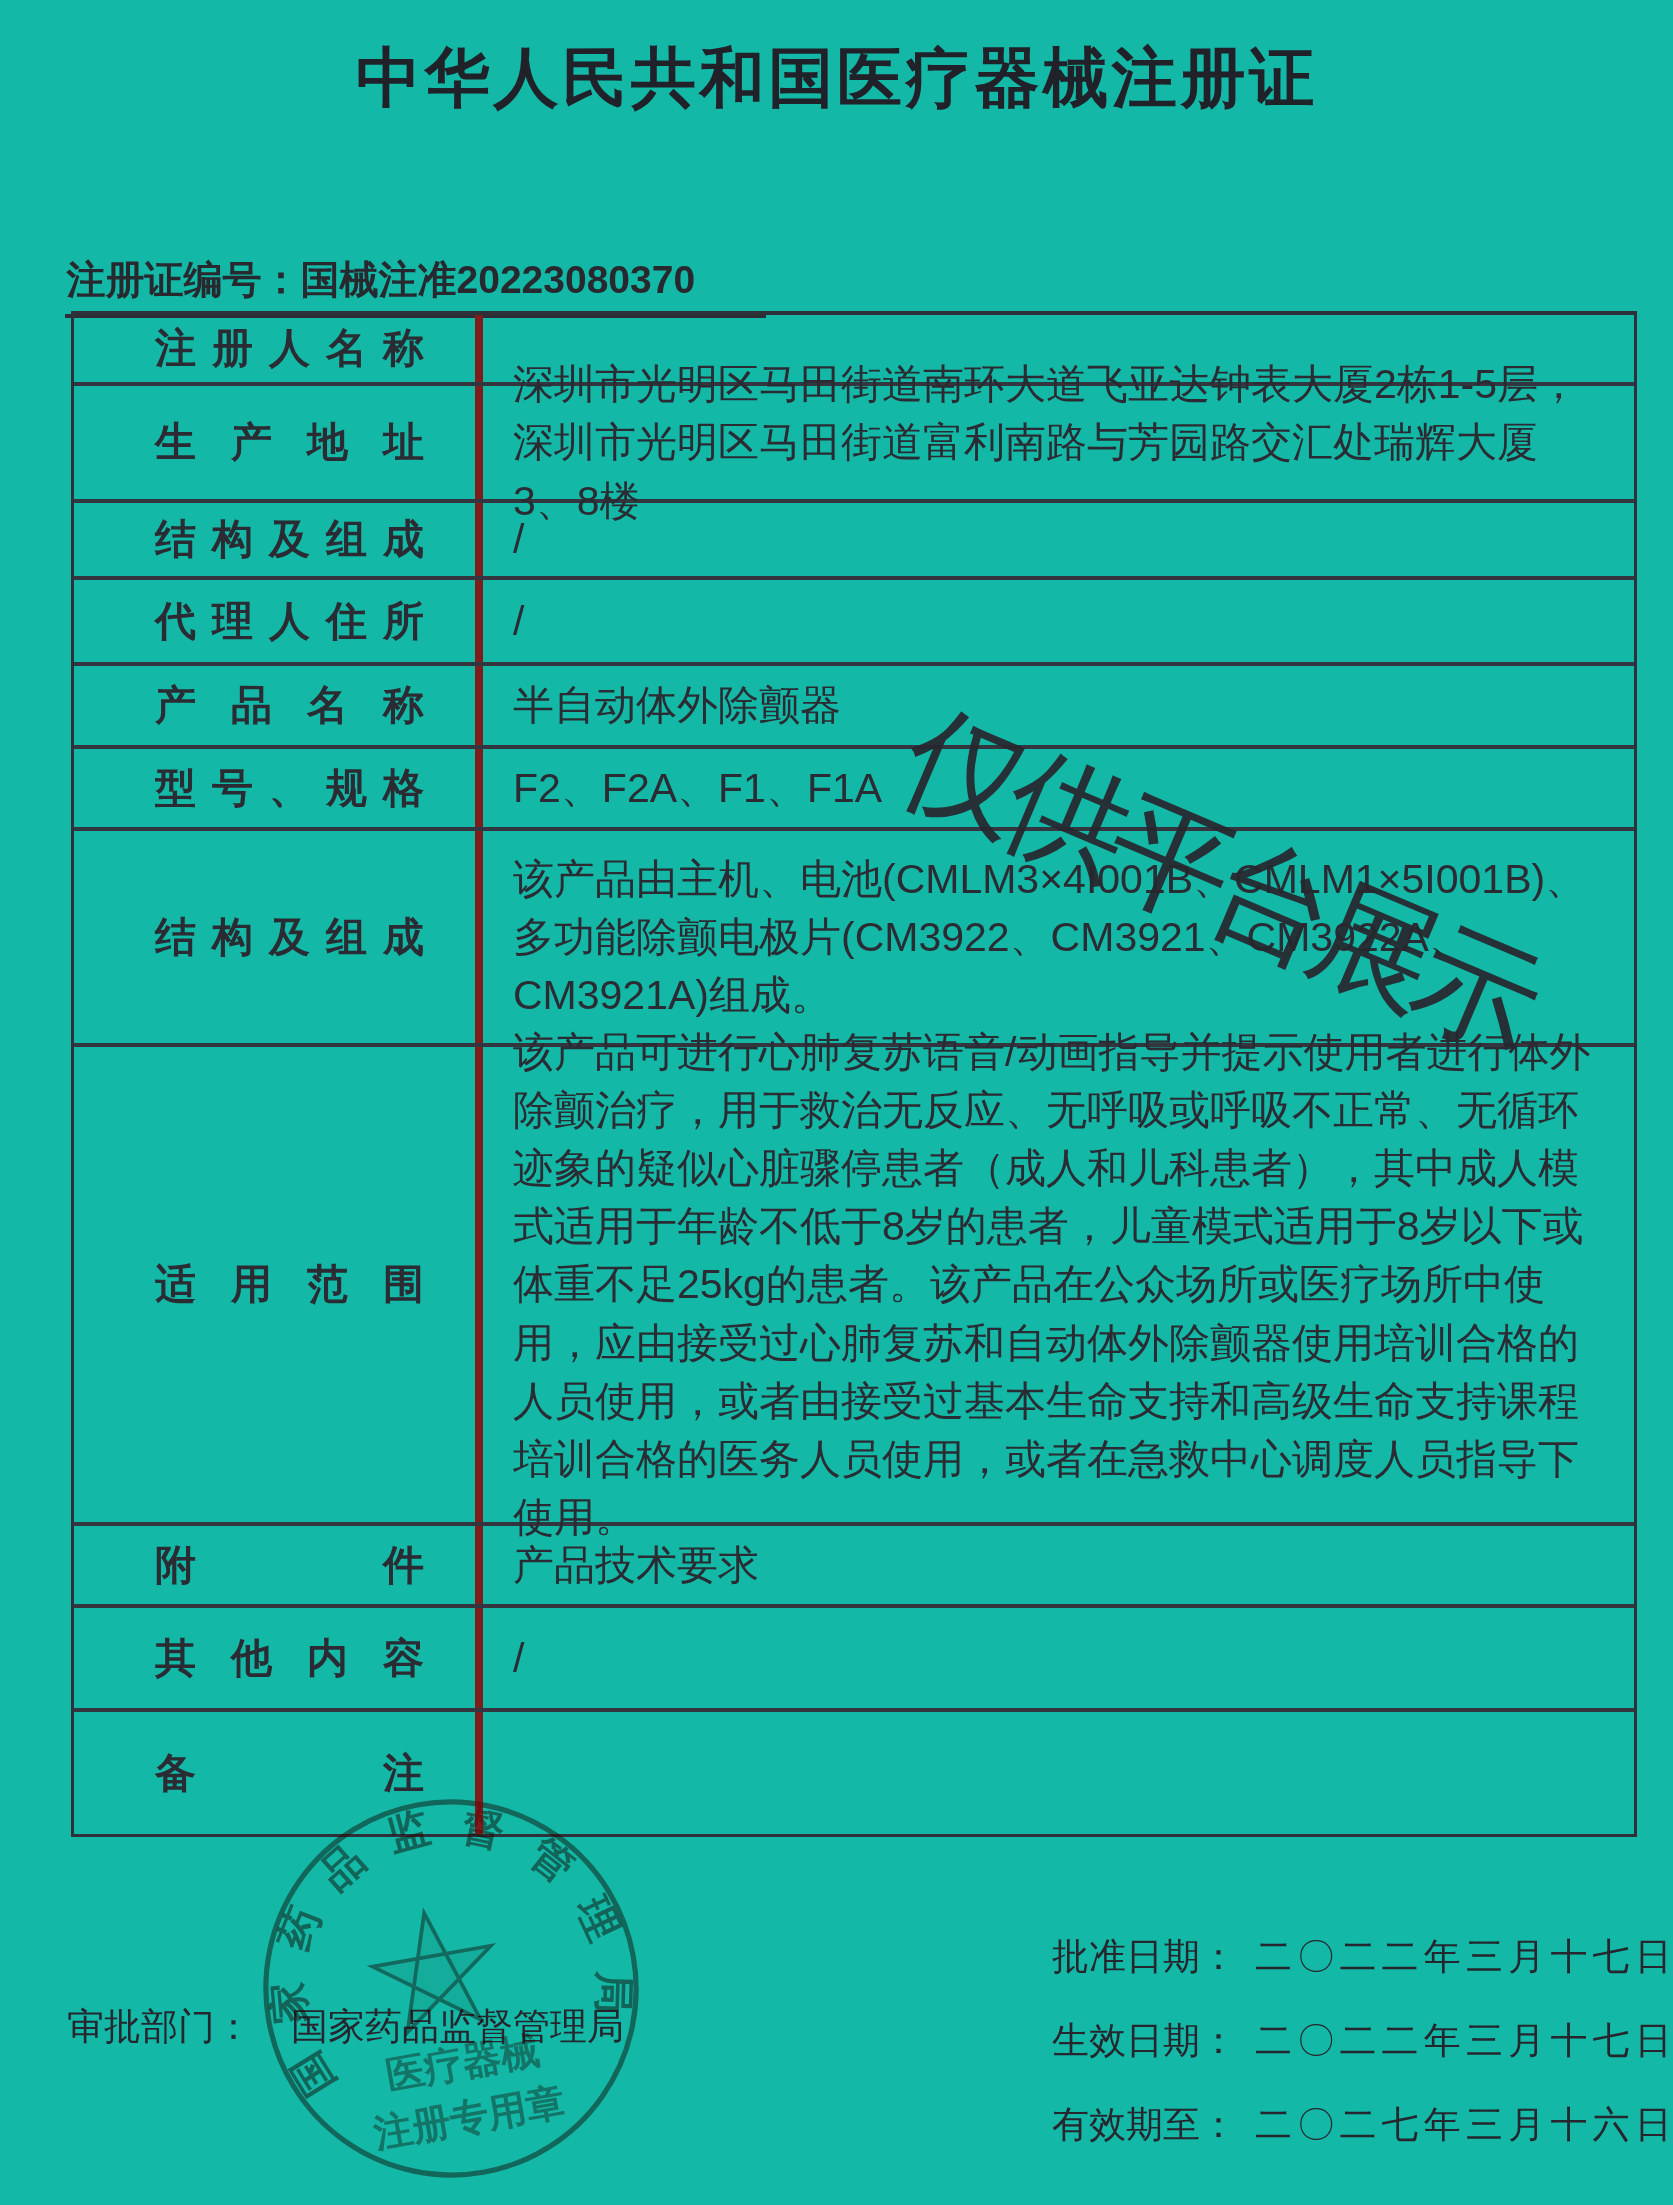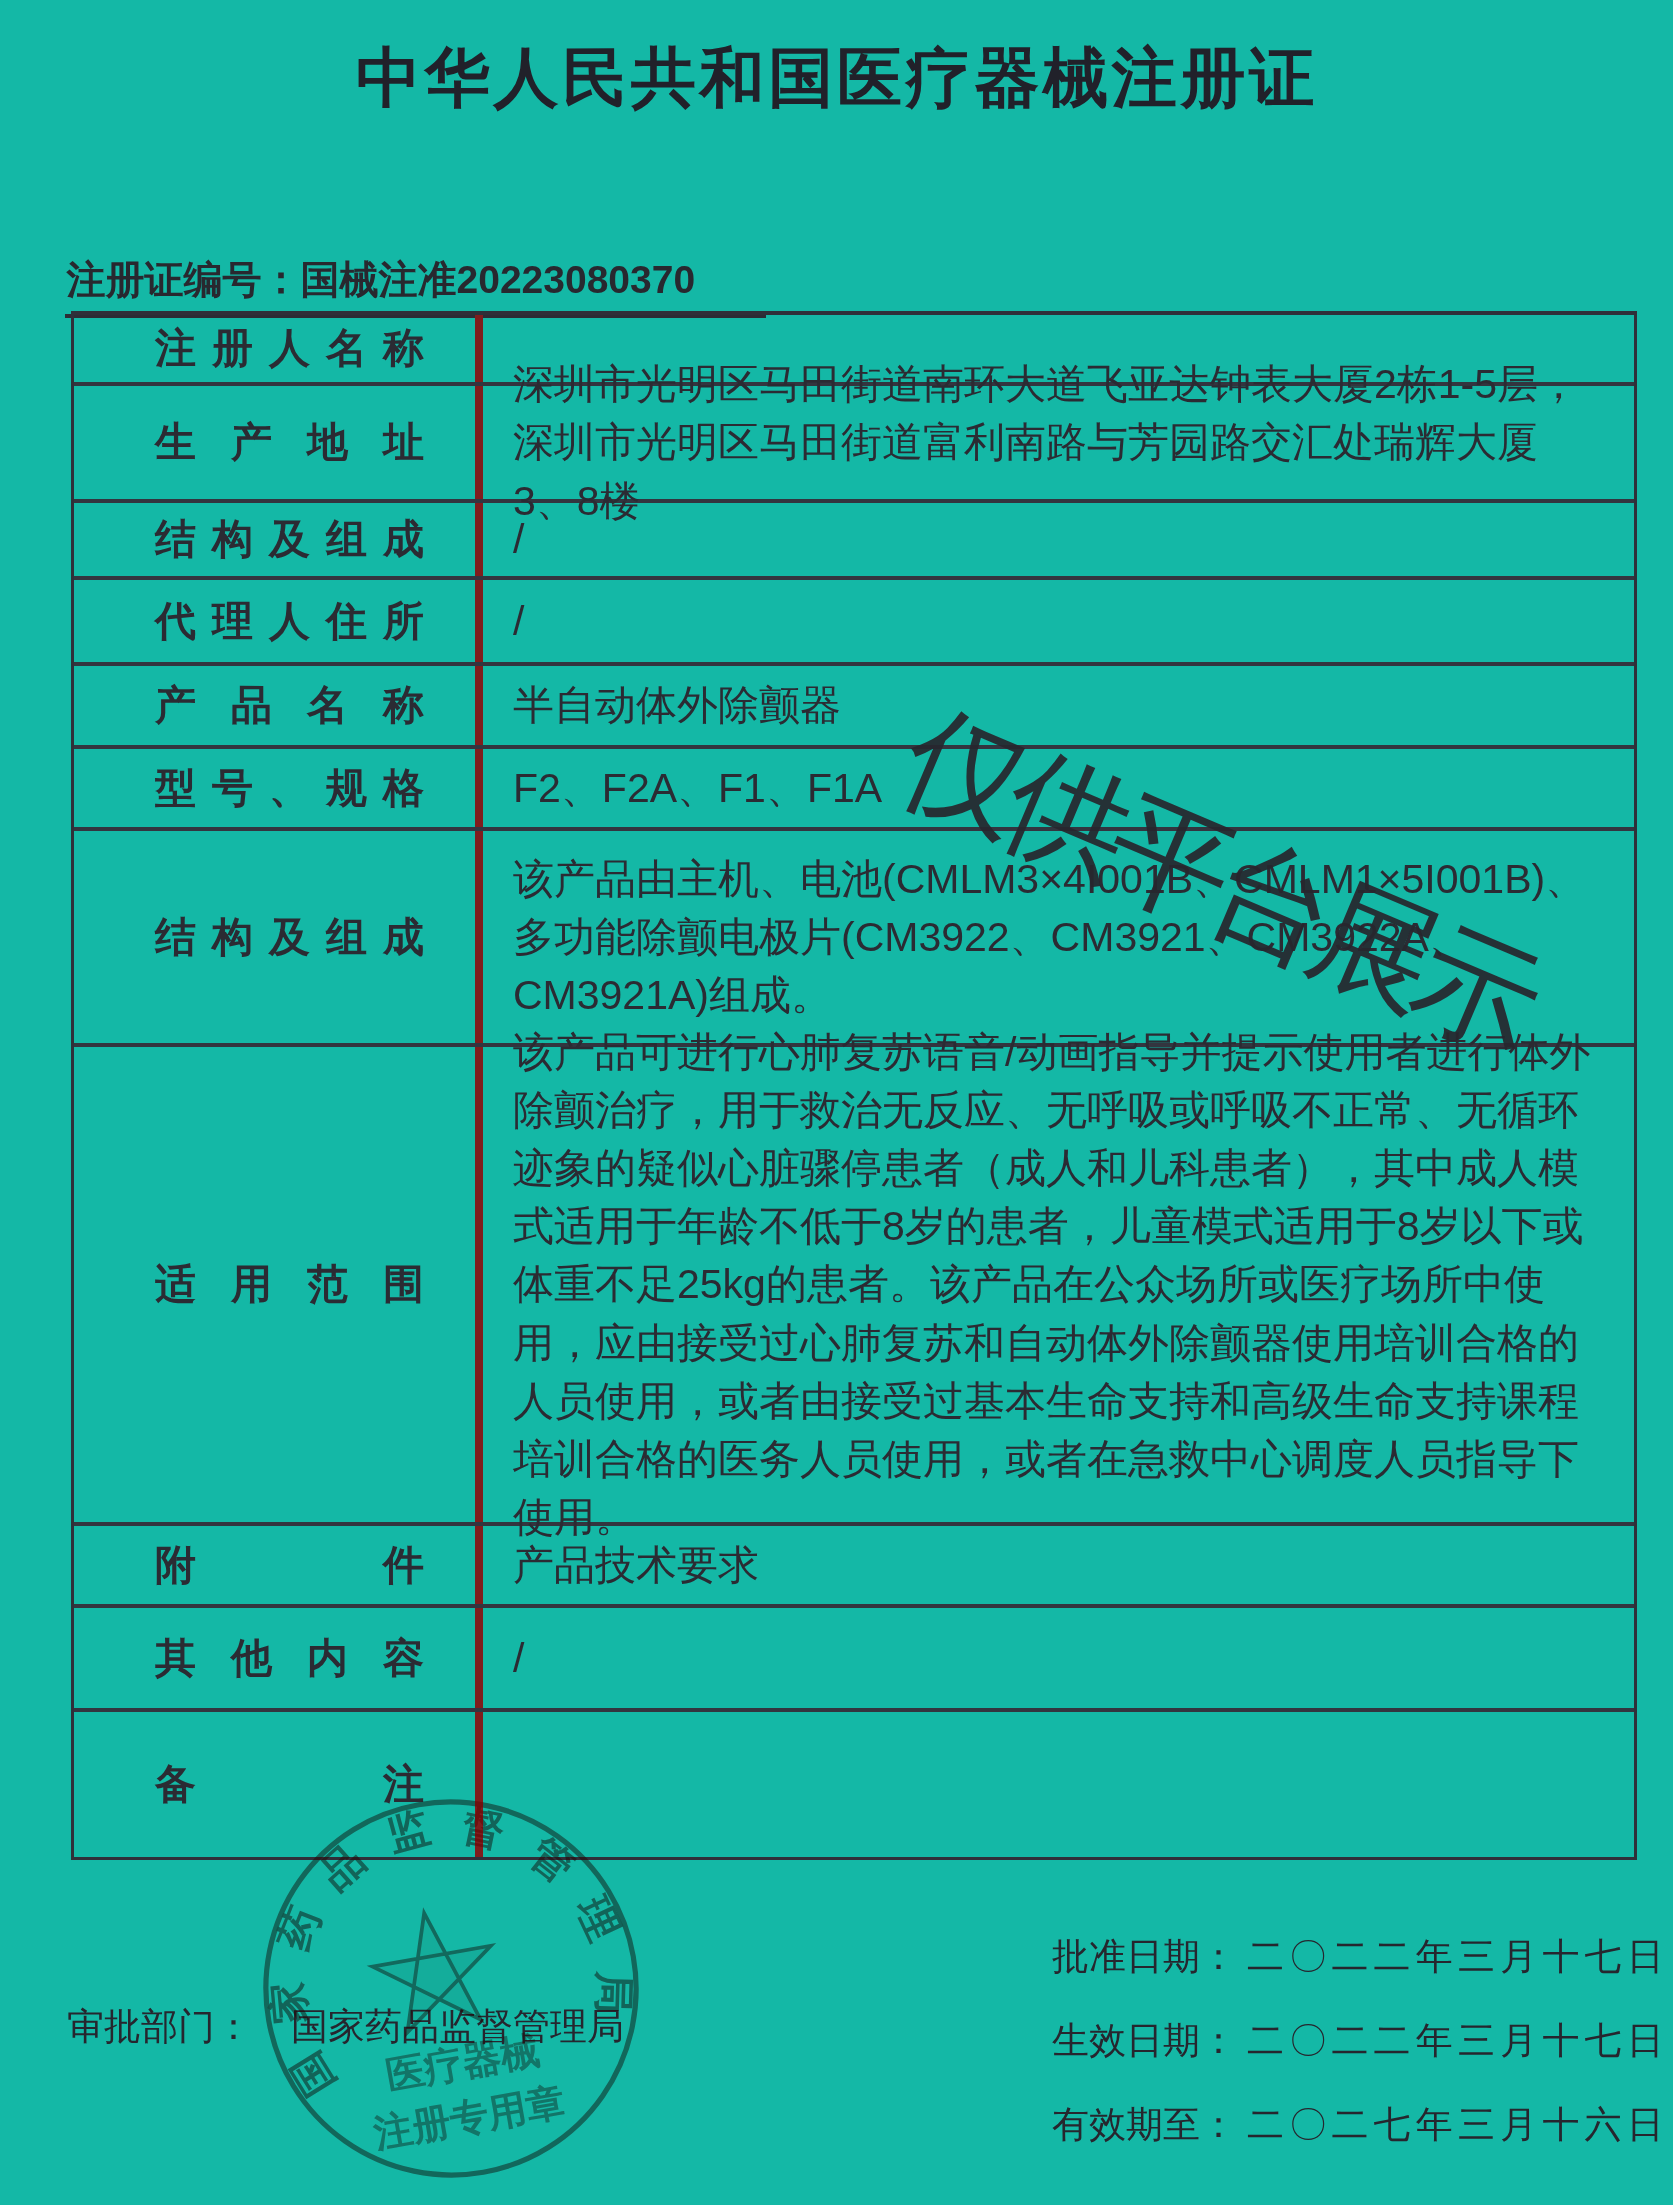--- a/index.html
+++ b/index.html
@@ -22,21 +22,21 @@
   }
   
   .tbl {
     position:absolute; left:71px; top:311px; width:1566px;
     border:3px solid #2f3039; border-top-width:4.5px; box-sizing:border-box;
   }
   .row { display:flex; box-sizing:border-box; border-top:4.5px solid #33353f; }
   .row:first-child { border-top:none; }
   .r0{height:67px}.r1{height:111px}.r2{height:117px}.r3{height:77px}
   .r4{height:86px}.r5{height:83px}.r6{height:82px}.r7{height:216px}
-  .r8{height:479px}.r9{height:82px}.r10{height:104px}.r11{height:149px}
+  .r8{height:479px}.r9{height:82px}.r10{height:104px}.r11{height:126px}
   .cell { box-sizing:border-box; }
   .cell.label {
     width:379px; border-right:8px solid #7f1d1d;
     display:flex; align-items:center; flex:none;margin-left:30px;
   }
   .cell.label span {
     display:block; width:100%; margin:0 51px;
     font-size:41px; font-weight:bold; color:#2b2b33;
     text-align:justify; text-align-last:justify;
   }
@@ -54,21 +54,21 @@
     color:#27272e; opacity:.93; z-index:5; pointer-events:none;
   }
   
   .approval {
     position:absolute; left:67px; top:2002px; font-size:37px;
     color:#26262e; z-index:2; white-space:nowrap;
   }
   .approval .lbl { margin-right:39px; }
   .dates { position:absolute; left:1052px; top:1932px; z-index:2; }
   .date-row { font-size:37px; margin-bottom:34px; white-space:nowrap; }
-  .date-row .lbl { margin-right:10px; }
+  .date-row .lbl { margin-right:18px; }
   .date-row .val { letter-spacing:5.2px; }
   
   .stamp {
     position:absolute; left:259px; top:1796px; width:384px; height:385px;
     mix-blend-mode:multiply; opacity:.9; z-index:6; pointer-events:none;
   }
 </style>
 </head>
 <body>
 

